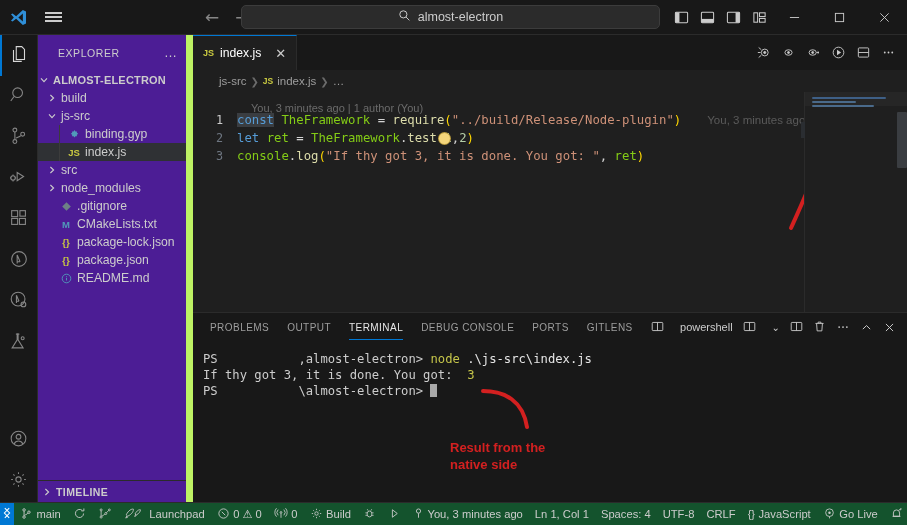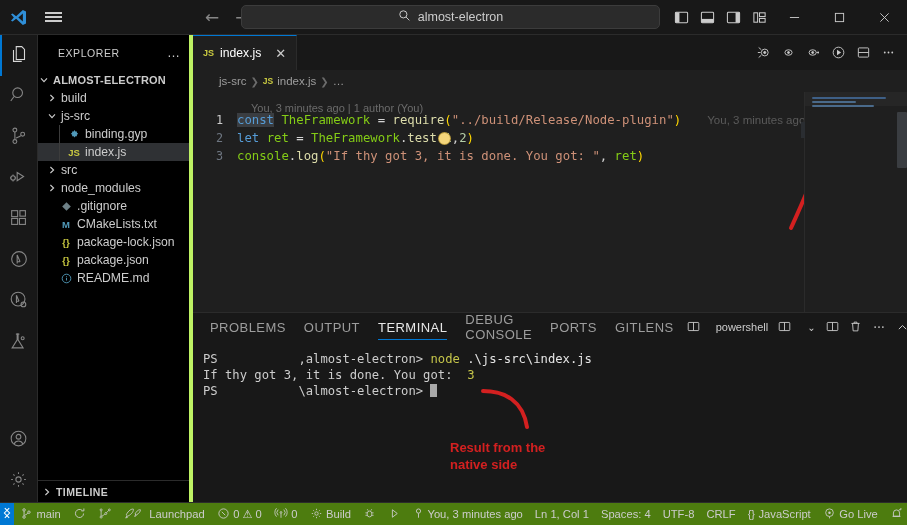--- a/index.html
+++ b/index.html
@@ -46,22 +46,22 @@
     cursor:pointer; position:relative; color:#868686;
   }
   .act-item.active { color:#d7d7d7; }
   .act-item.active::before {
     content:''; position:absolute; left:0; top:0; bottom:0; width:2px; background:#0078d4;
   }
   .act-spacer { flex:1; }
 
   
   .sidebar {
-    width:155px; background:#000000; flex:0 0 155px; display:flex; flex-direction:column;
-    border-right:4px solid #bef264; min-height:0;
+    width:155px; background:#4c1d95; flex:0 0 155px; display:flex; flex-direction:column;
+    border-right:7px solid #bef264; min-height:0;
   }
   .sb-header {
     height:35px; display:flex; align-items:center; padding:0 8px 0 20px;
     color:#cccccc; font-size:10.5px; letter-spacing:.55px; flex:0 0 35px;
   }
   .sb-header .more { margin-left:auto; color:#cccccc; font-size:13px; cursor:pointer; letter-spacing:1px; }
   .sb-tree { flex:1; overflow:hidden; padding-top:1px; }
   .row {
     height:18px; display:flex; align-items:center; color:#cccccc; font-size:12.2px;
     cursor:pointer; white-space:nowrap; position:relative;
@@ -147,38 +147,38 @@
   .mm-scrollbar { position:absolute; top:20px; right:0; width:10px; height:56px; background:#3a3d41; border-radius:1px; }
   .mm-edge { position:absolute; top:30px; left:-4px; width:4px; height:16px; background:#2a2d31; }
 
   
   .anno { position:absolute; color:#d32020; font-size:13px; font-weight:bold; line-height:17px; white-space:pre; }
 
   
   .panel { height:190px; flex:0 0 190px; background:#181818; display:flex; flex-direction:column; border-top:1px solid #2b2b2b; }
   .panel-tabs { height:28px; display:flex; align-items:stretch; padding-left:8px; flex:0 0 28px; }
   .ptab {
-    display:flex; align-items:center; padding:0 9px; color:#9d9d9d; font-size:13px;
+    display:flex; align-items:center; padding:0 9px; color:#9d9d9d; font-size:10px;
     letter-spacing:.45px; cursor:pointer; position:relative;
   }
   .ptab.active { color:#e7e7e7; }
   .ptab.active::after {
     content:''; position:absolute; left:9px; right:9px; bottom:1px; height:1px; background:#0078d4;
   }
   .panel-actions { margin-left:auto; display:flex; align-items:center; gap:2px; padding-right:7px; }
   .pa-item { display:flex; align-items:center; gap:16px; height:22px; padding:0 4px; color:#cccccc; font-size:11px; cursor:pointer; border-radius:4px; }
   .terminal { flex:1; padding:10px 0 0 10px; font-family:"DejaVu Sans Mono", monospace; font-size:12.2px; line-height:16px; color:#cccccc; }
   .tline { white-space:pre; }
   .t-yellow { color:#c5c54a; }
   .t-white { color:#e5e5e5; }
   .cursor-block { display:inline-block; width:7px; height:13px; background:#a8a8a8; vertical-align:-2px; }
 
   
   .statusbar {
-    height:38px; flex:0 0 22px; background:#4d7c0f; display:flex; align-items:center;
+    height:38px; flex:0 0 22px; background:#14532d; display:flex; align-items:center;
     color:#cccccc; font-size:11.2px; border-top:1px solid #2b2b2b;
   }
   .sb-remote { background:#0078d4; height:22px; width:36px; display:flex; align-items:center; justify-content:center; cursor:pointer; }
   .sb-item { display:flex; align-items:center; gap:3.5px; padding:0 6px; height:22px; cursor:pointer; white-space:nowrap; }
   .sb-right { margin-left:auto; display:flex; align-items:center; }
   .sb-gap { width:8px; }
 </style>
 </head>
 <body>
 

